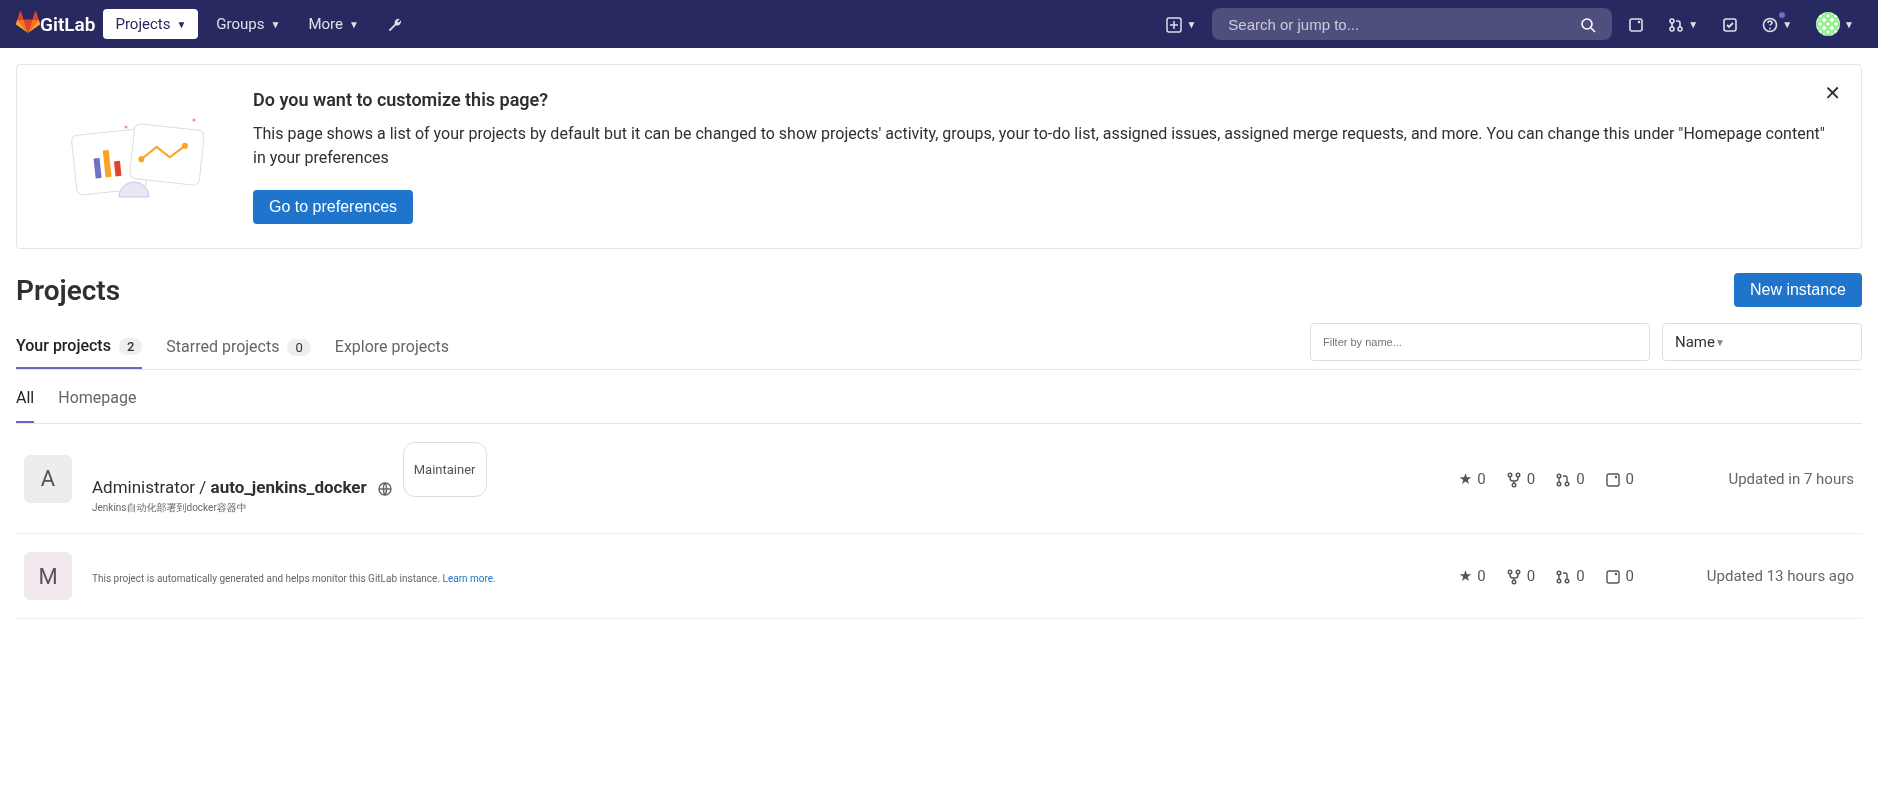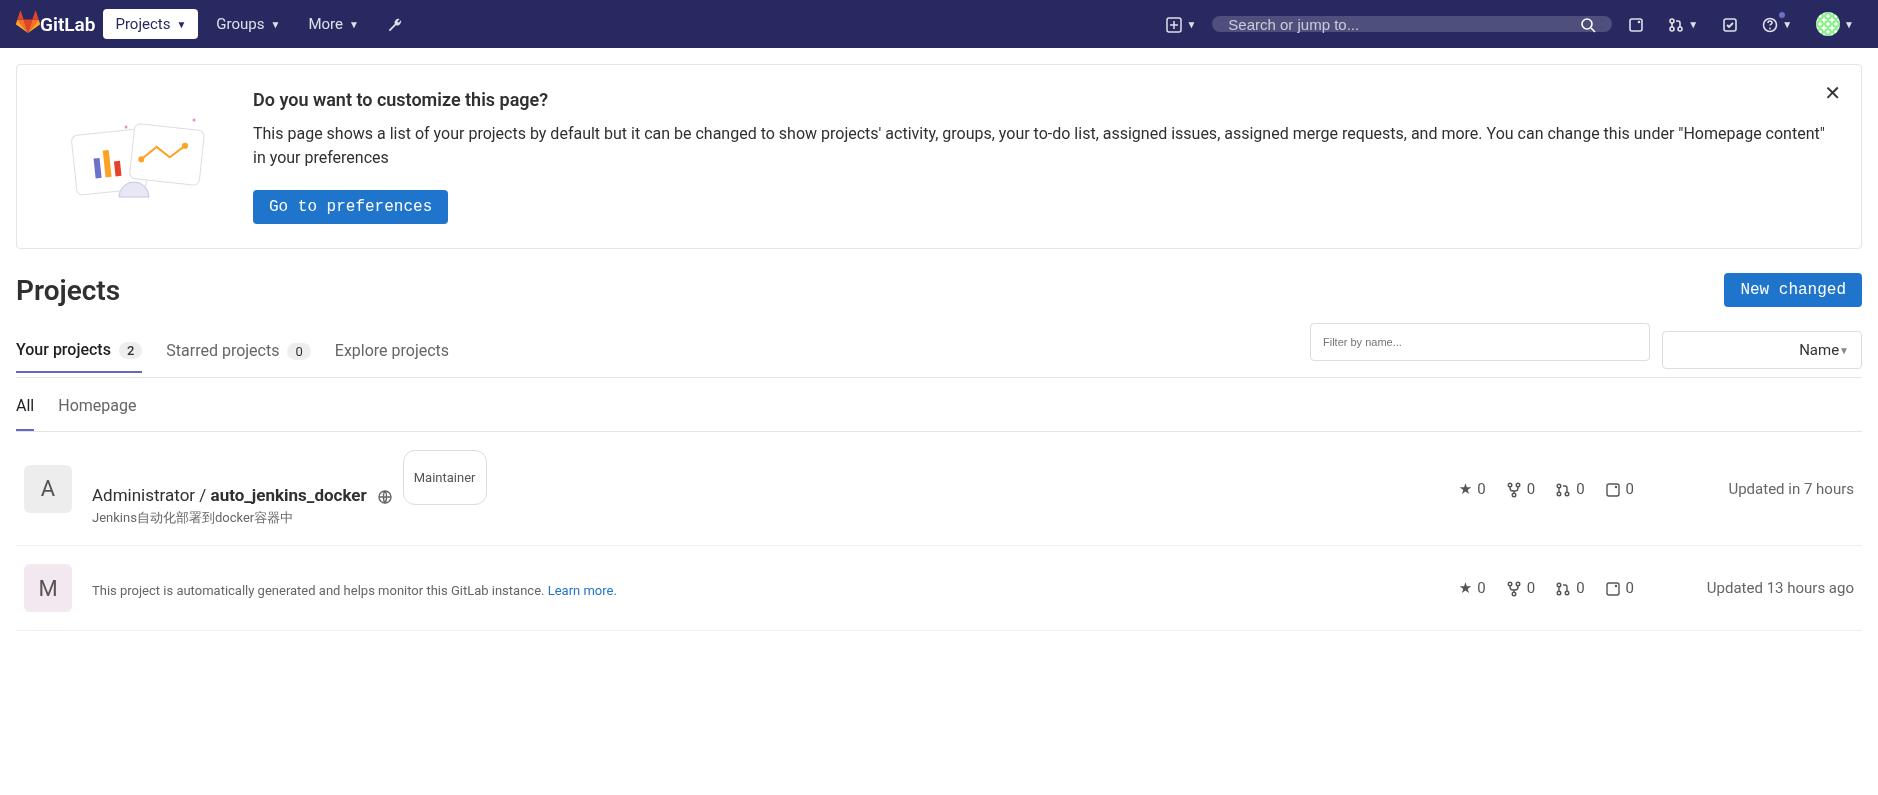--- a/index.html
+++ b/index.html
@@ -4,69 +4,69 @@
 <style>
   * { box-sizing: border-box; margin: 0; padding: 0; }
   body { font-family: -apple-system, BlinkMacSystemFont, "Segoe UI", Roboto, sans-serif; color: #303030; background: #fff; }
 
   
   .navbar { background: #292961; height: 48px; display: flex; align-items: center; padding: 0 16px; gap: 8px; }
   .logo-wrap { display: flex; align-items: center; color: #fff; text-decoration: none; font-weight: 600; font-size: 19px; }
   .nav-item { color: rgba(255,255,255,0.85); padding: 6px 10px; border-radius: 4px; display: flex; align-items: center; gap: 6px; font-size: 15px; cursor: pointer; }
   .nav-item.active { background: #fff; color: #292961; border-radius: 4px; padding: 6px 12px; }
   .nav-spacer { flex: 1; }
-  .search-box { background: rgba(255,255,255,0.18); border: none; border-radius: 13px; height: 16px; width: 400px; padding: 0 16px; color: #fff; font-size: 15px; display: flex; align-items: center; }
+  .search-box { background: rgba(255,255,255,0.18); border: none; border-radius: 8px; height: 32px; width: 400px; padding: 0 16px; color: #fff; font-size: 15px; display: flex; align-items: center; }
   .search-box input { background: transparent; border: none; outline: none; color: #fff; width: 100%; font-size: 15px; }
   .search-box input::placeholder { color: rgba(255,255,255,0.7); }
   .nav-icon-btn { color: rgba(255,255,255,0.85); padding: 6px 8px; display: flex; align-items: center; gap: 4px; cursor: pointer; position: relative; }
   .nav-icon-btn svg { fill: currentColor; }
   .avatar { width: 24px; height: 24px; border-radius: 50%; background: radial-gradient(circle, #fff 20%, #8e8 40%, #8e8 60%, #fff 80%); background-size: 8px 8px; }
   .chevron { font-size: 10px; }
   .notif-dot { position: absolute; top: 2px; right: 14px; width: 8px; height: 8px; border-radius: 50%; background: #6e72c7; border: 1px solid #292961; }
 
   
   .content { padding: 16px; max-width: 1878px; }
 
   
   .callout { border: 1px solid #e5e5e5; border-radius: 4px; padding: 24px 32px; display: flex; gap: 24px; position: relative; margin-bottom: 24px; }
   .callout-illus { width: 180px; flex-shrink: 0; display:flex; align-items:center; justify-content:center; }
   .callout-body h4 { font-size: 18px; font-weight: 600; margin-bottom: 12px; }
   .callout-body p { font-size: 16px; color: #303030; margin-bottom: 20px; line-height: 1.5; }
-  .btn-primary { background: #1f75cb; color: #fff; border: none; border-radius: 4px; padding: 8px 16px; font-size: 16px; cursor: pointer; font-family: Liberation Mono, monospace; }
+  .btn-primary { background: #1f75cb; color: #fff; border: none; border-radius: 4px; padding: 8px 16px; font-size: 16px; cursor: pointer; }
   .close-x { position: absolute; top: 16px; right: 20px; font-size: 20px; color: #333; cursor: pointer; }
 
   
   .page-head { display: flex; align-items: center; justify-content: space-between; margin-bottom: 8px; }
   .page-head h1 { font-size: 28px; font-weight: 600; }
 
   
   .tabs1 { display: flex; align-items: center; border-bottom: 1px solid #e5e5e5; gap: 24px; padding-top: 8px; }
   .tab1 { padding: 12px 0; color: #666; font-size: 16px; display:flex; align-items:flex-end; gap:8px; cursor:pointer; }
   .tab1.active { color: #1f1f1f; border-bottom: 2px solid #6666c4; font-weight:500; }
   .badge { background: #eee; border-radius: 10px; padding: 1px 8px; font-size: 13px; color:#333; }
   .tabs1-right { margin-left: auto; display:flex; gap:12px; padding-bottom:8px; }
   .filter-input { border: 1px solid #ddd; border-radius: 4px; height: 38px; padding: 0 12px; font-size: 11px; width: 340px; }
-  .sort-select { border: 1px solid #ddd; border-radius: 4px; height: 38px; padding: 0 12px; font-size: 15px; width: 200px; display:flex; align-items:center; justify-content:flex-end; color:#333; cursor:pointer;margin-top:8px; }
+  .sort-select { border: 1px solid #ddd; border-radius: 4px; height: 38px; padding: 0 12px; font-size: 15px; width: 200px; display:flex; align-items:center; justify-content:flex-start; color:#333; cursor:pointer; }
 
   .tabs2 { display:flex; gap:24px; border-bottom: 1px solid #e5e5e5; margin-top: 4px; }
   .tab2 { padding: 14px 0; color:#666; font-size:16px; cursor:pointer; }
   .tab2.active { color:#1f1f1f; border-bottom:2px solid #6666c4; }
 
   
   .project-row { display:flex; align-items:center; padding: 18px 8px; border-bottom:1px solid #eee; gap:20px; }
   .proj-avatar { width:48px; height:48px; border-radius:6px; display:flex; align-items:center; justify-content:center; font-size:22px; color:#555; }
   .pa-A { background:#ededed; }
   .pa-M { background:#f3e8f0; }
   .proj-main { flex:1; min-width:0; }
   .proj-title-line { display:flex; align-items:flex-end; gap:10px; flex-wrap:wrap; }
   .proj-namespace { font-size:17px; color:#303030; }
   .proj-name { font-weight:700; }
   .vis-icon { color:#666; }
   .role-badge { border:1px solid #ddd; border-radius:12px; padding:19px 10px; font-size:13px; color:#555; }
-  .proj-desc { color:#666; font-size:13px; margin-top:4px; }
+  .proj-desc { color:#666; font-size:10px; margin-top:4px; }
   .proj-desc a { color:#1f75cb; text-decoration:none; }
   .proj-stats { display:flex; gap:20px; color:#555; font-size:15px; align-items:center; }
   .stat { display:flex; align-items:center; gap:5px; }
   .proj-updated { color:#666; font-size:15px; min-width:200px; text-align:right; }
 
   svg.ico { width:16px; height:16px; vertical-align:middle; }
 </style>
 </head>
 <body>
 
@@ -195,21 +195,21 @@
       <p>This page shows a list of your projects by default but it can be changed to show projects' activity, groups, your to-do list, assigned issues, assigned merge requests, and more. You can change this under "Homepage content" in your preferences</p>
       <button class="btn-primary">Go to preferences</button>
     </div>
     <div class="close-x">
       <span>✕</span>
     </div>
   </div>
 
   <div class="page-head">
     <h1>Projects</h1>
-    <button class="btn-primary">New changed</button>
+    <button class="btn-primary">New instance</button>
   </div>
 
   <div class="tabs1">
     <div class="tab1 active">
       <span>Your projects</span>
       <span class="badge">2</span>
     </div>
     <div class="tab1">
       <span>Starred projects</span>
       <span class="badge">0</span>

